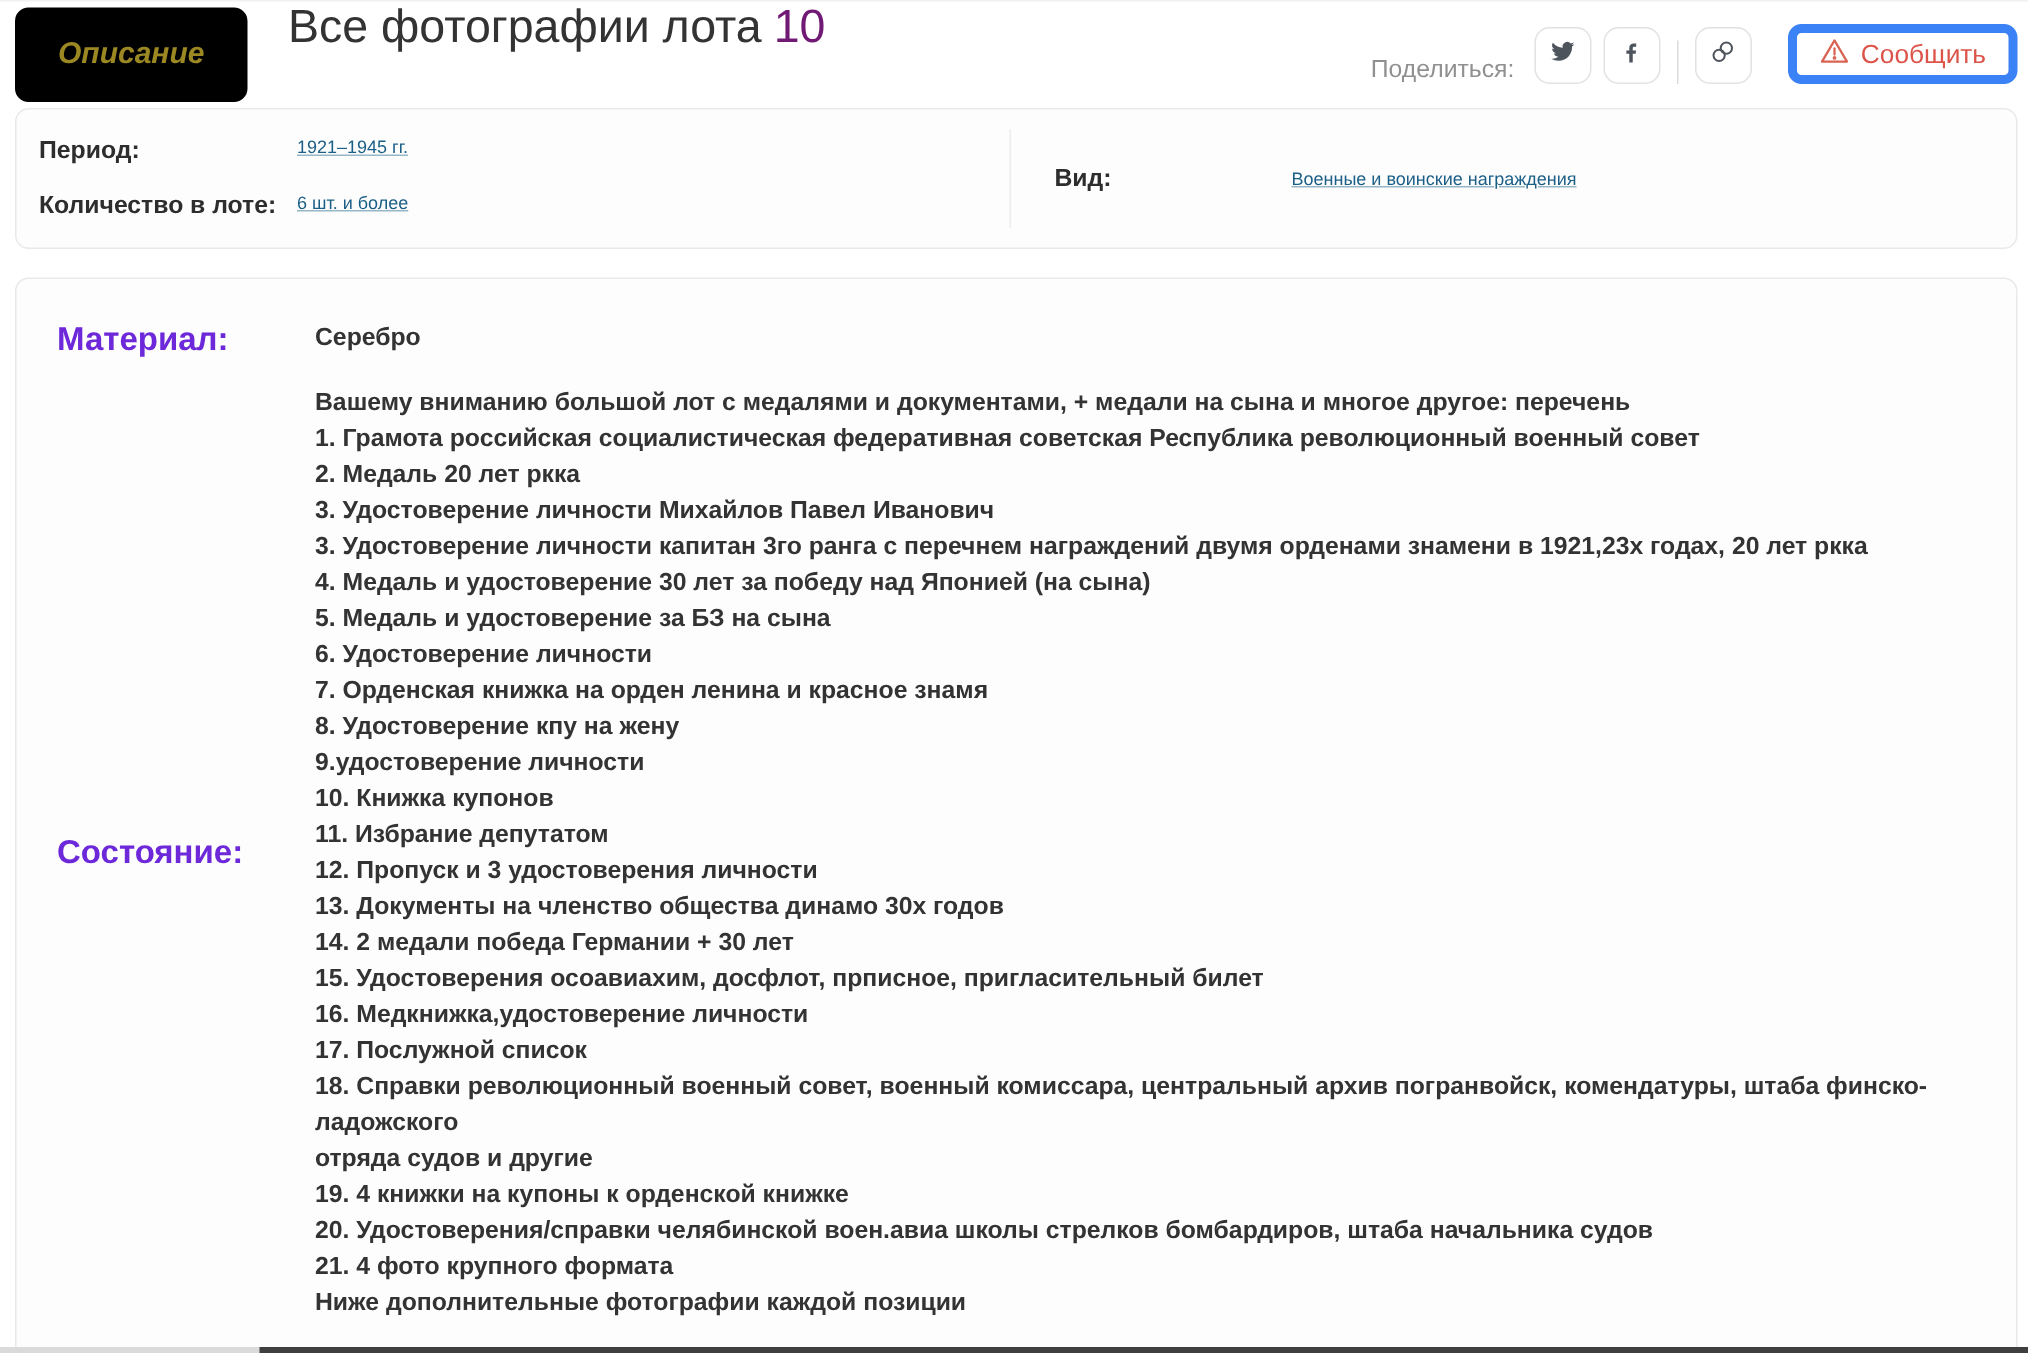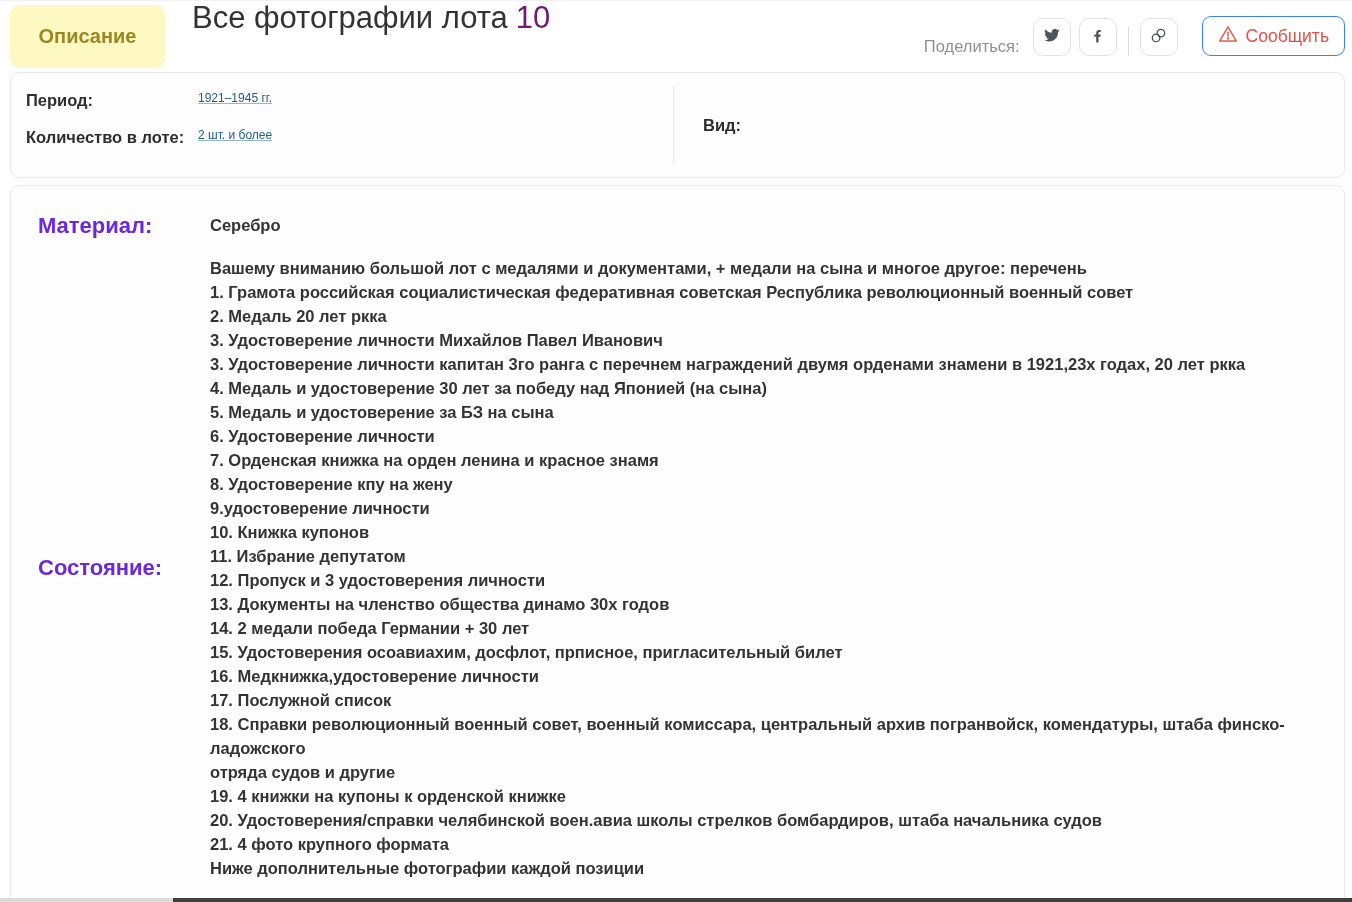--- a/index.html
+++ b/index.html
@@ -5,52 +5,52 @@
   * { margin:0; padding:0; box-sizing:border-box; }
   html,body { width:1352px; height:902px; }
   body {
     position:relative; overflow:hidden; background:#ffffff;
     font-family:"Liberation Sans", sans-serif; color:#333;
   }
   
   .top-hairline { position:absolute; top:0; left:0; width:1352px; height:1px; background:#f1f1f1; }
   .tab {
     position:absolute; left:10px; top:5px; width:155px; height:63px;
-    background:#fef9c3; border-radius:9px;
+    background:#000000; border-radius:9px;
     display:flex; align-items:center; justify-content:center;
-    font-size:20px; font-weight:bold; color:#9b8823; cursor:pointer;
+    font-size:20px; font-weight:bold; color:#9b8823; cursor:pointer;font-style:italic;
   }
   .page-title {
     position:absolute; left:192px; top:0; height:68px;
     display:flex; font-size:31px; color:#333;
   }
   .page-title .lot-num { color:#701a75; margin-left:8px; }
   .share-row {
     position:absolute; right:7px; top:16px; height:40px;
     display:flex; align-items:flex-end; gap:8px;
   }
   .share-label { color:#909090; font-size:16.5px; margin-right:5px; }
   .icon-btn {
     width:38px; height:38px; background:#fff; border:1px solid #e2e2e2;
     border-radius:10px; display:flex; align-items:center; justify-content:center;
     cursor:pointer;
   }
   .icon-btn svg { width:17px; height:17px; }
   .vdiv { width:1px; height:29px; background:#dcdcdc; margin:0 3px; }
   .report-btn {
     margin-left:16px; height:40px; padding:0 15px;
-    background:#fff; border:1px solid #3b82f6; border-radius:9px;
+    background:#fff; border:6px solid #3b82f6; border-radius:9px;
     display:flex; align-items:center; gap:8px;
     color:#dc544a; font-size:17.5px; cursor:pointer;
     font-family:"Liberation Sans", sans-serif;
   }
   .report-btn svg { width:20px; height:20px; }
   
   .box { background:#fdfdfd; border:1px solid #e9e9e9; position:absolute; left:10px; width:1335px; }
-  .box1 { top:72px; height:106px; border-radius:9px; display:flex; }
+  .box1 { top:72px; height:94px; border-radius:9px; display:flex; }
   .box1-left { width:662px; padding:18px 0 0 15px; }
   .attr-row { display:flex; margin-bottom:18px; }
   .attr-label { width:172px; flex-shrink:0; font-weight:bold; font-size:16.5px; color:#2d2d2d; }
   a.val-link, .val-link {
     color:#1b5f87; text-decoration:underline;
     text-decoration-color:rgba(27,95,135,0.45); cursor:pointer; font-size:12px;
   }
   .box1-div { width:1px; background:#ececec; margin:13px 0; }
   .box1-right { flex:1; display:flex; align-items:center; padding-left:29px; }
   .box1-right .attr-label { width:158px; }
@@ -123,26 +123,27 @@
 </div>
 
 <div class="box box1">
   <div class="box1-left">
     <div class="attr-row">
       <div class="attr-label">Период:</div>
       <a class="val-link">1921–1945 гг.</a>
     </div>
     <div class="attr-row">
       <div class="attr-label">Количество в лоте:</div>
-      <a class="val-link">2 шт. и более</a>
+      <a class="val-link">6 шт. и более</a>
     </div>
   </div>
   <div class="box1-div"></div>
   <div class="box1-right">
     <div class="attr-label">Вид:</div>
+    <a class="val-link">Военные и воинские награждения</a>
   </div>
 </div>
 
 <div class="box box2">
   <div class="det-row">
     <div class="det-label">Материал:</div>
     <div class="det-value">Серебро</div>
   </div>
   <div class="det-row row-condition">
     <div class="det-label">Состояние:</div>

